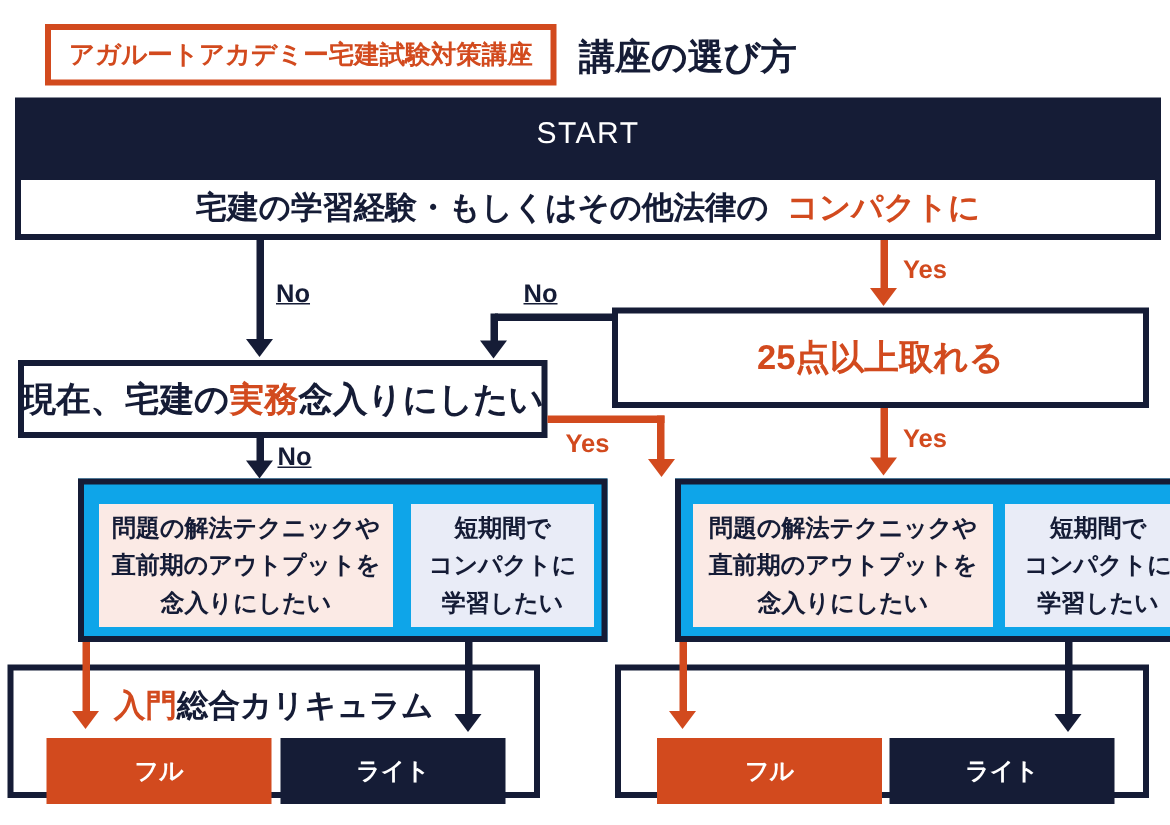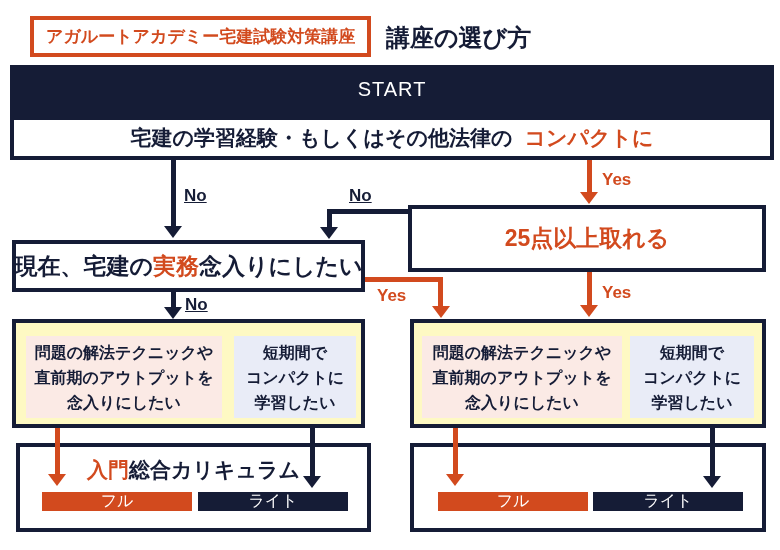--- a/index.html
+++ b/index.html
@@ -67,50 +67,50 @@
       border-left:9px solid transparent;border-right:9px solid transparent;
       border-top:12px solid var(--navy);}
   .ln-navy{background:var(--navy);}
   .ln-orange{background:var(--orange);}
   .ah-orange{border-top-color:var(--orange);}
   .lbl{position:absolute;font-size:17px;font-weight:bold;z-index:6;white-space:nowrap;}
   .lbl-no{color:var(--navy);text-decoration:underline;}
   .lbl-yes{color:var(--orange);}
   
   .pref{
-    background:#fef9c3;border:4px solid var(--navy);
+    background:#0ea5e9;border:4px solid var(--navy);margin-left:40px;
   }
   .pref-left{left:12px;top:319px;width:353px;height:109px;}
   .pref-right{left:410px;top:319px;width:356px;height:109px;}
   .opt{
     position:absolute;top:13px;height:82px;
     display:flex;flex-direction:column;align-items:center;justify-content:center;
     font-size:16px;font-weight:bold;line-height:25px;
     text-align:center;white-space:nowrap;color:var(--navy);
   }
   .opt-a{background:var(--pink);}
   .opt-b{background:var(--lavender);align-items:center;}
   .pref-left .opt-a{left:10px;width:196px;}
   .pref-left .opt-b{left:218px;width:122px;}
   .pref-right .opt-a{left:8px;width:200px;}
   .pref-right .opt-b{left:216px;width:124px;}
   
   .result{
     background:#fff;border:4px solid var(--navy);
   }
-  .result-left{left:16px;top:443px;width:355px;height:89px;}
+  .result-left{left:5px;top:443px;width:355px;height:89px;}
   .result-right{left:410px;top:443px;width:356px;height:89px;}
   .result-title{
     position:absolute;left:0;top:9px;width:100%;
     text-align:center;font-size:21px;font-weight:bold;white-space:nowrap;
   }
   .chip{
-    position:absolute;top:45px;height:19px;
+    position:absolute;top:45px;height:44px;
     display:flex;align-items:center;justify-content:center;
-    color:#fff;font-size:16px;font-weight:normal;cursor:pointer;
+    color:#fff;font-size:16px;font-weight:bold;cursor:pointer;
   }
   .chip-full{background:var(--orange);}
   .chip-light{background:var(--navy);}
   .result-left .chip-full{left:22px;width:150px;}
   .result-left .chip-light{left:178px;width:150px;}
   .result-right .chip-full{left:24px;width:150px;}
   .result-right .chip-light{left:179px;width:150px;}
 </style>
 </head>
 <body>

